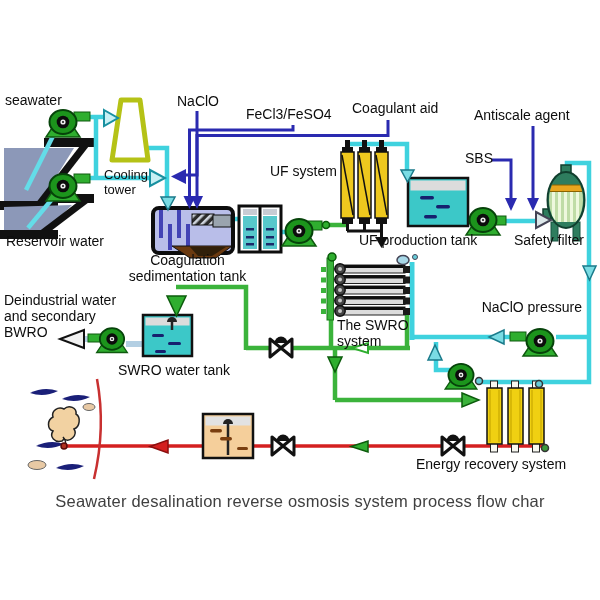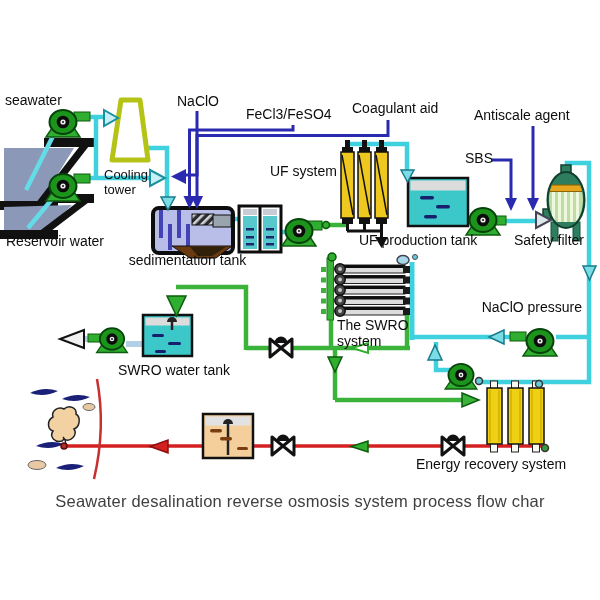--- a/index.html
+++ b/index.html
@@ -370,24 +370,30 @@
   <div>tower</div>
 </div>
 <div class="lbl" style="left:177px;top:94px">NaClO</div>
 <div class="lbl" style="left:246px;top:107px">FeCl3/FeSO4</div>
 <div class="lbl" style="left:352px;top:101px">Coagulant aid</div>
 <div class="lbl" style="left:270px;top:164px">UF system</div>
 <div class="lbl" style="left:474px;top:108px">Antiscale agent</div>
 <div class="lbl" style="left:465px;top:151px">SBS</div>
 <div class="lbl" style="left:6px;top:234px">Reservoir water</div>
 <div class="lbl center" style="left:105px;top:253px;width:165px">
+  <div>Coagulation</div>
   <div>sedimentation tank</div>
 </div>
 <div class="lbl" style="left:359px;top:233px">UF production tank</div>
 <div class="lbl" style="left:514px;top:233px">Safety filter</div>
+<div class="lbl" style="left:4px;top:292px;line-height:16px">
+  <div>Deindustrial water</div>
+  <div>and secondary</div>
+  <div>BWRO</div>
+</div>
 <div class="lbl" style="left:337px;top:318px">
   <div>The SWRO</div>
   <div>system</div>
 </div>
 <div class="lbl right" style="left:478px;top:299px;width:104px;line-height:16px">
   <div>NaClO pressure</div>
 </div>
 <div class="lbl" style="left:118px;top:363px">SWRO water tank</div>
 <div class="lbl" style="left:416px;top:457px">Energy recovery system</div>
 

